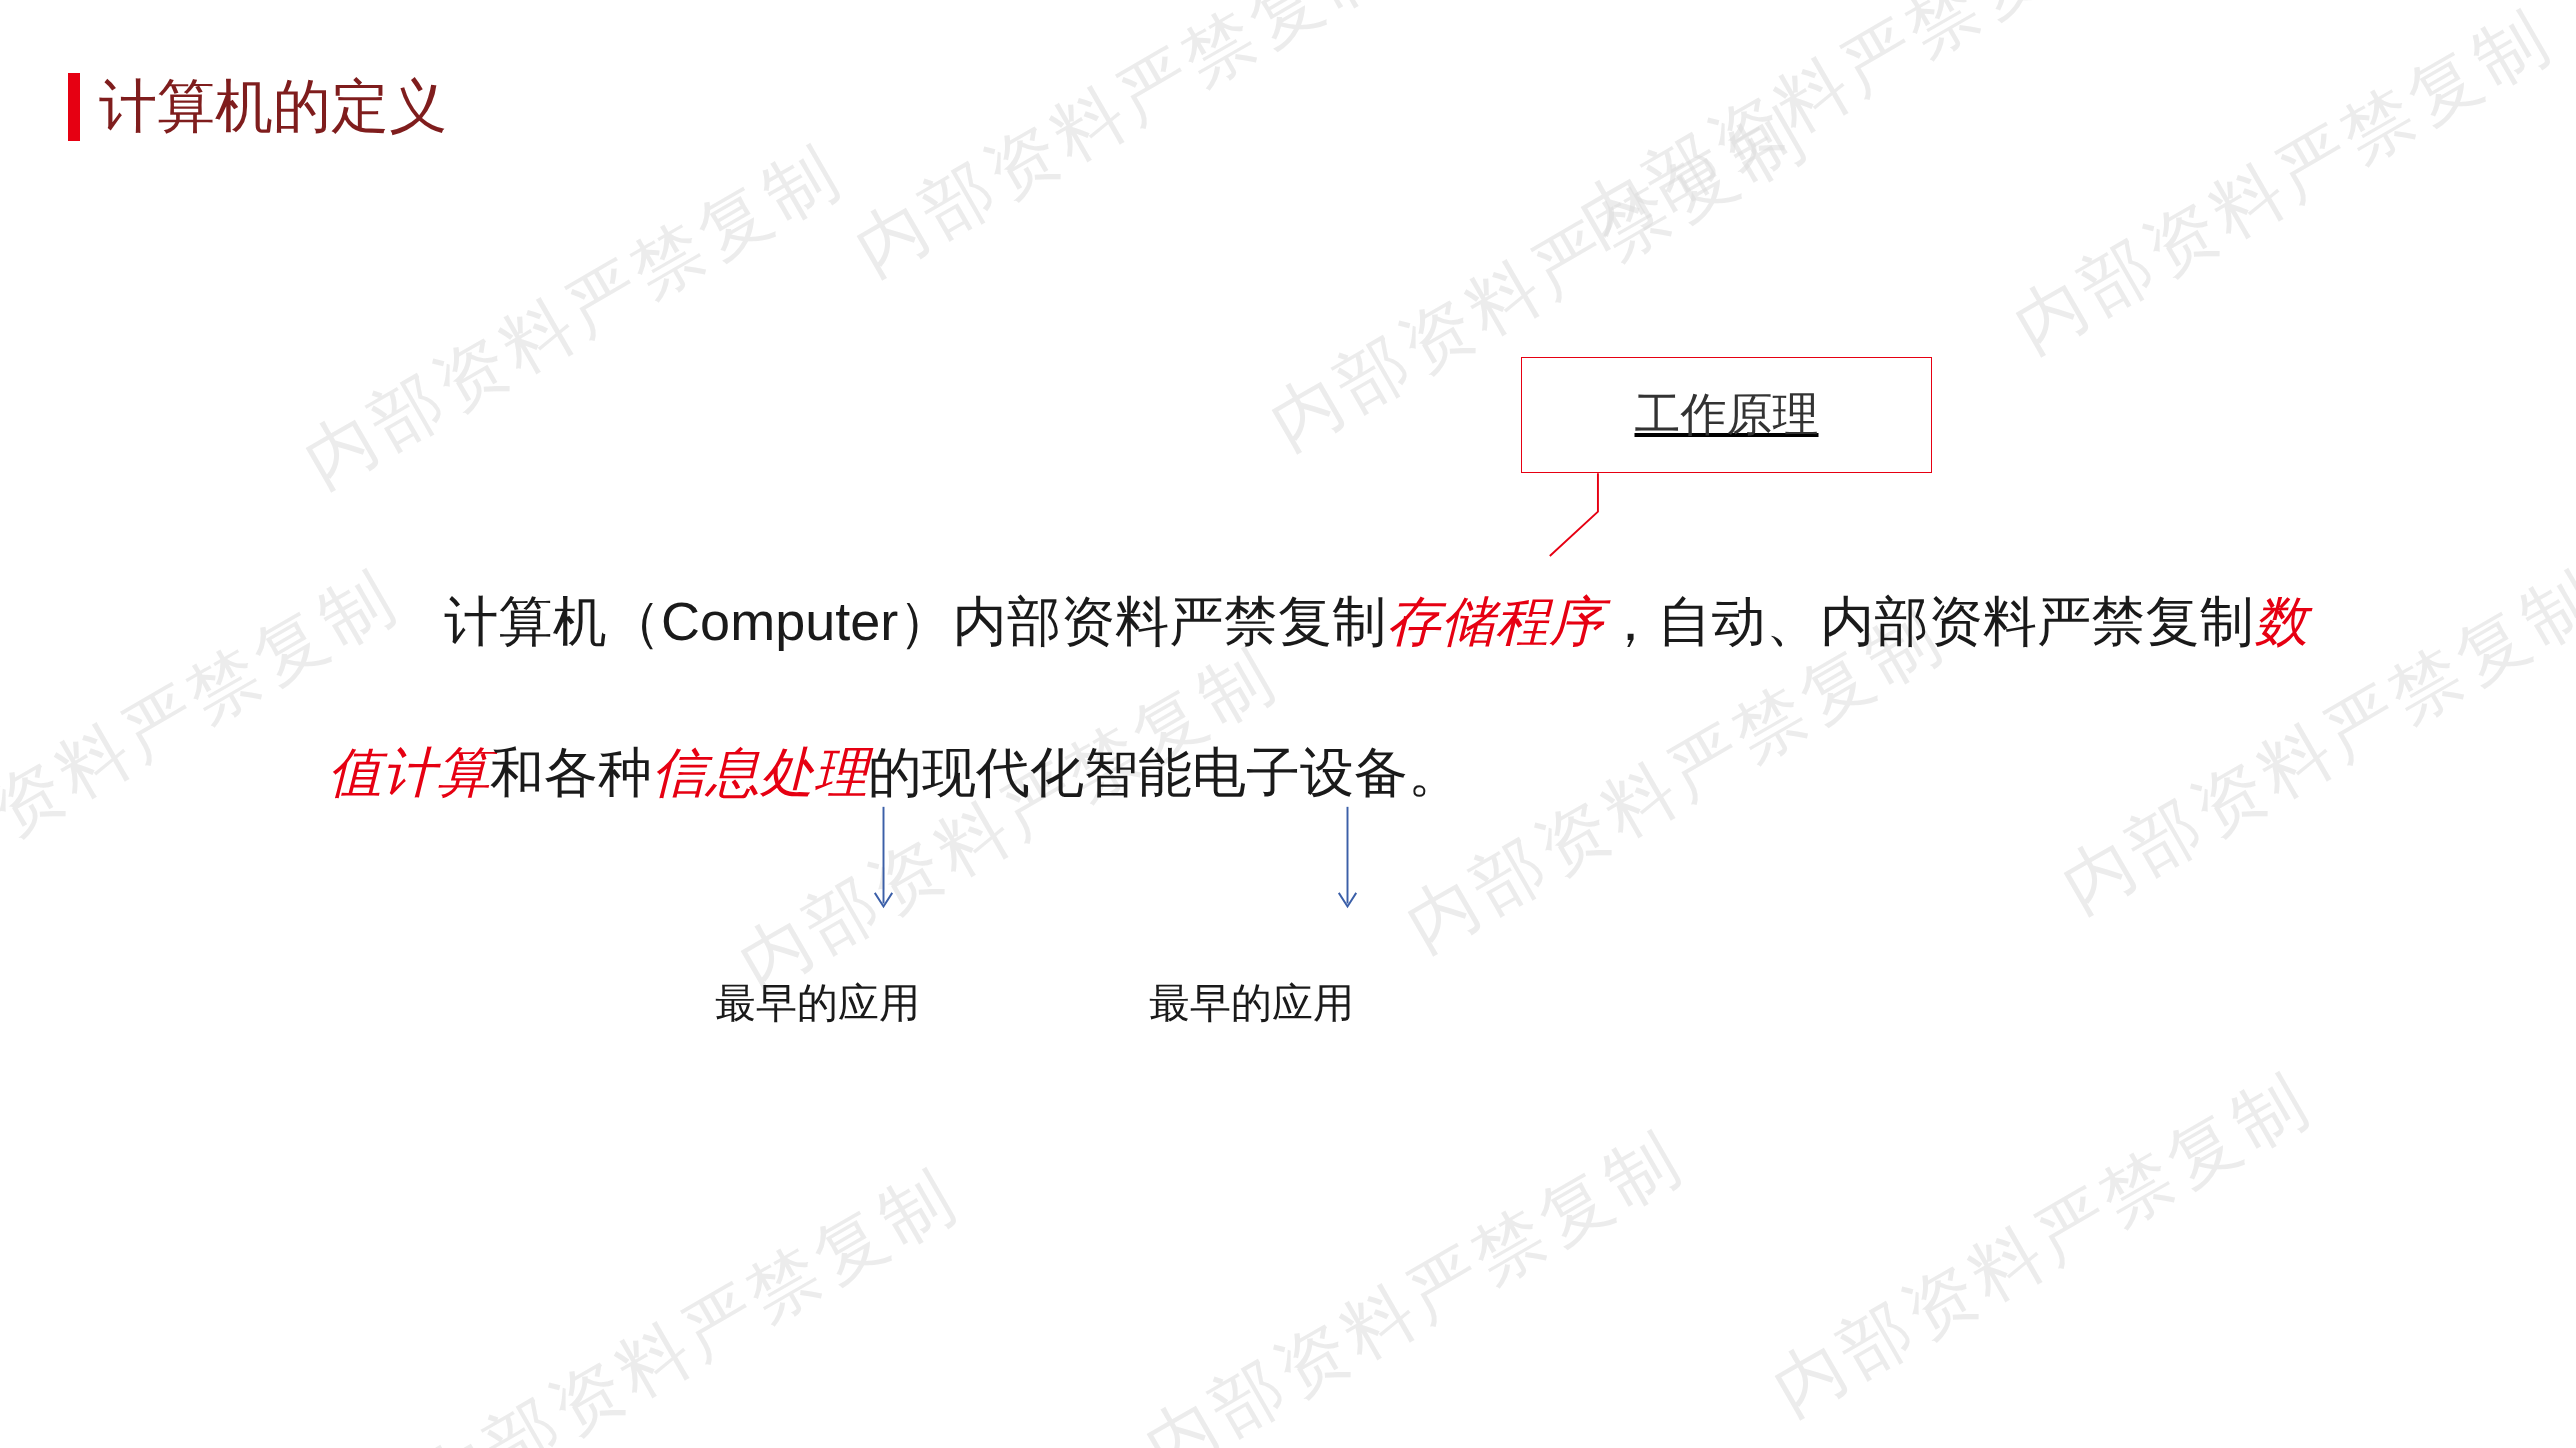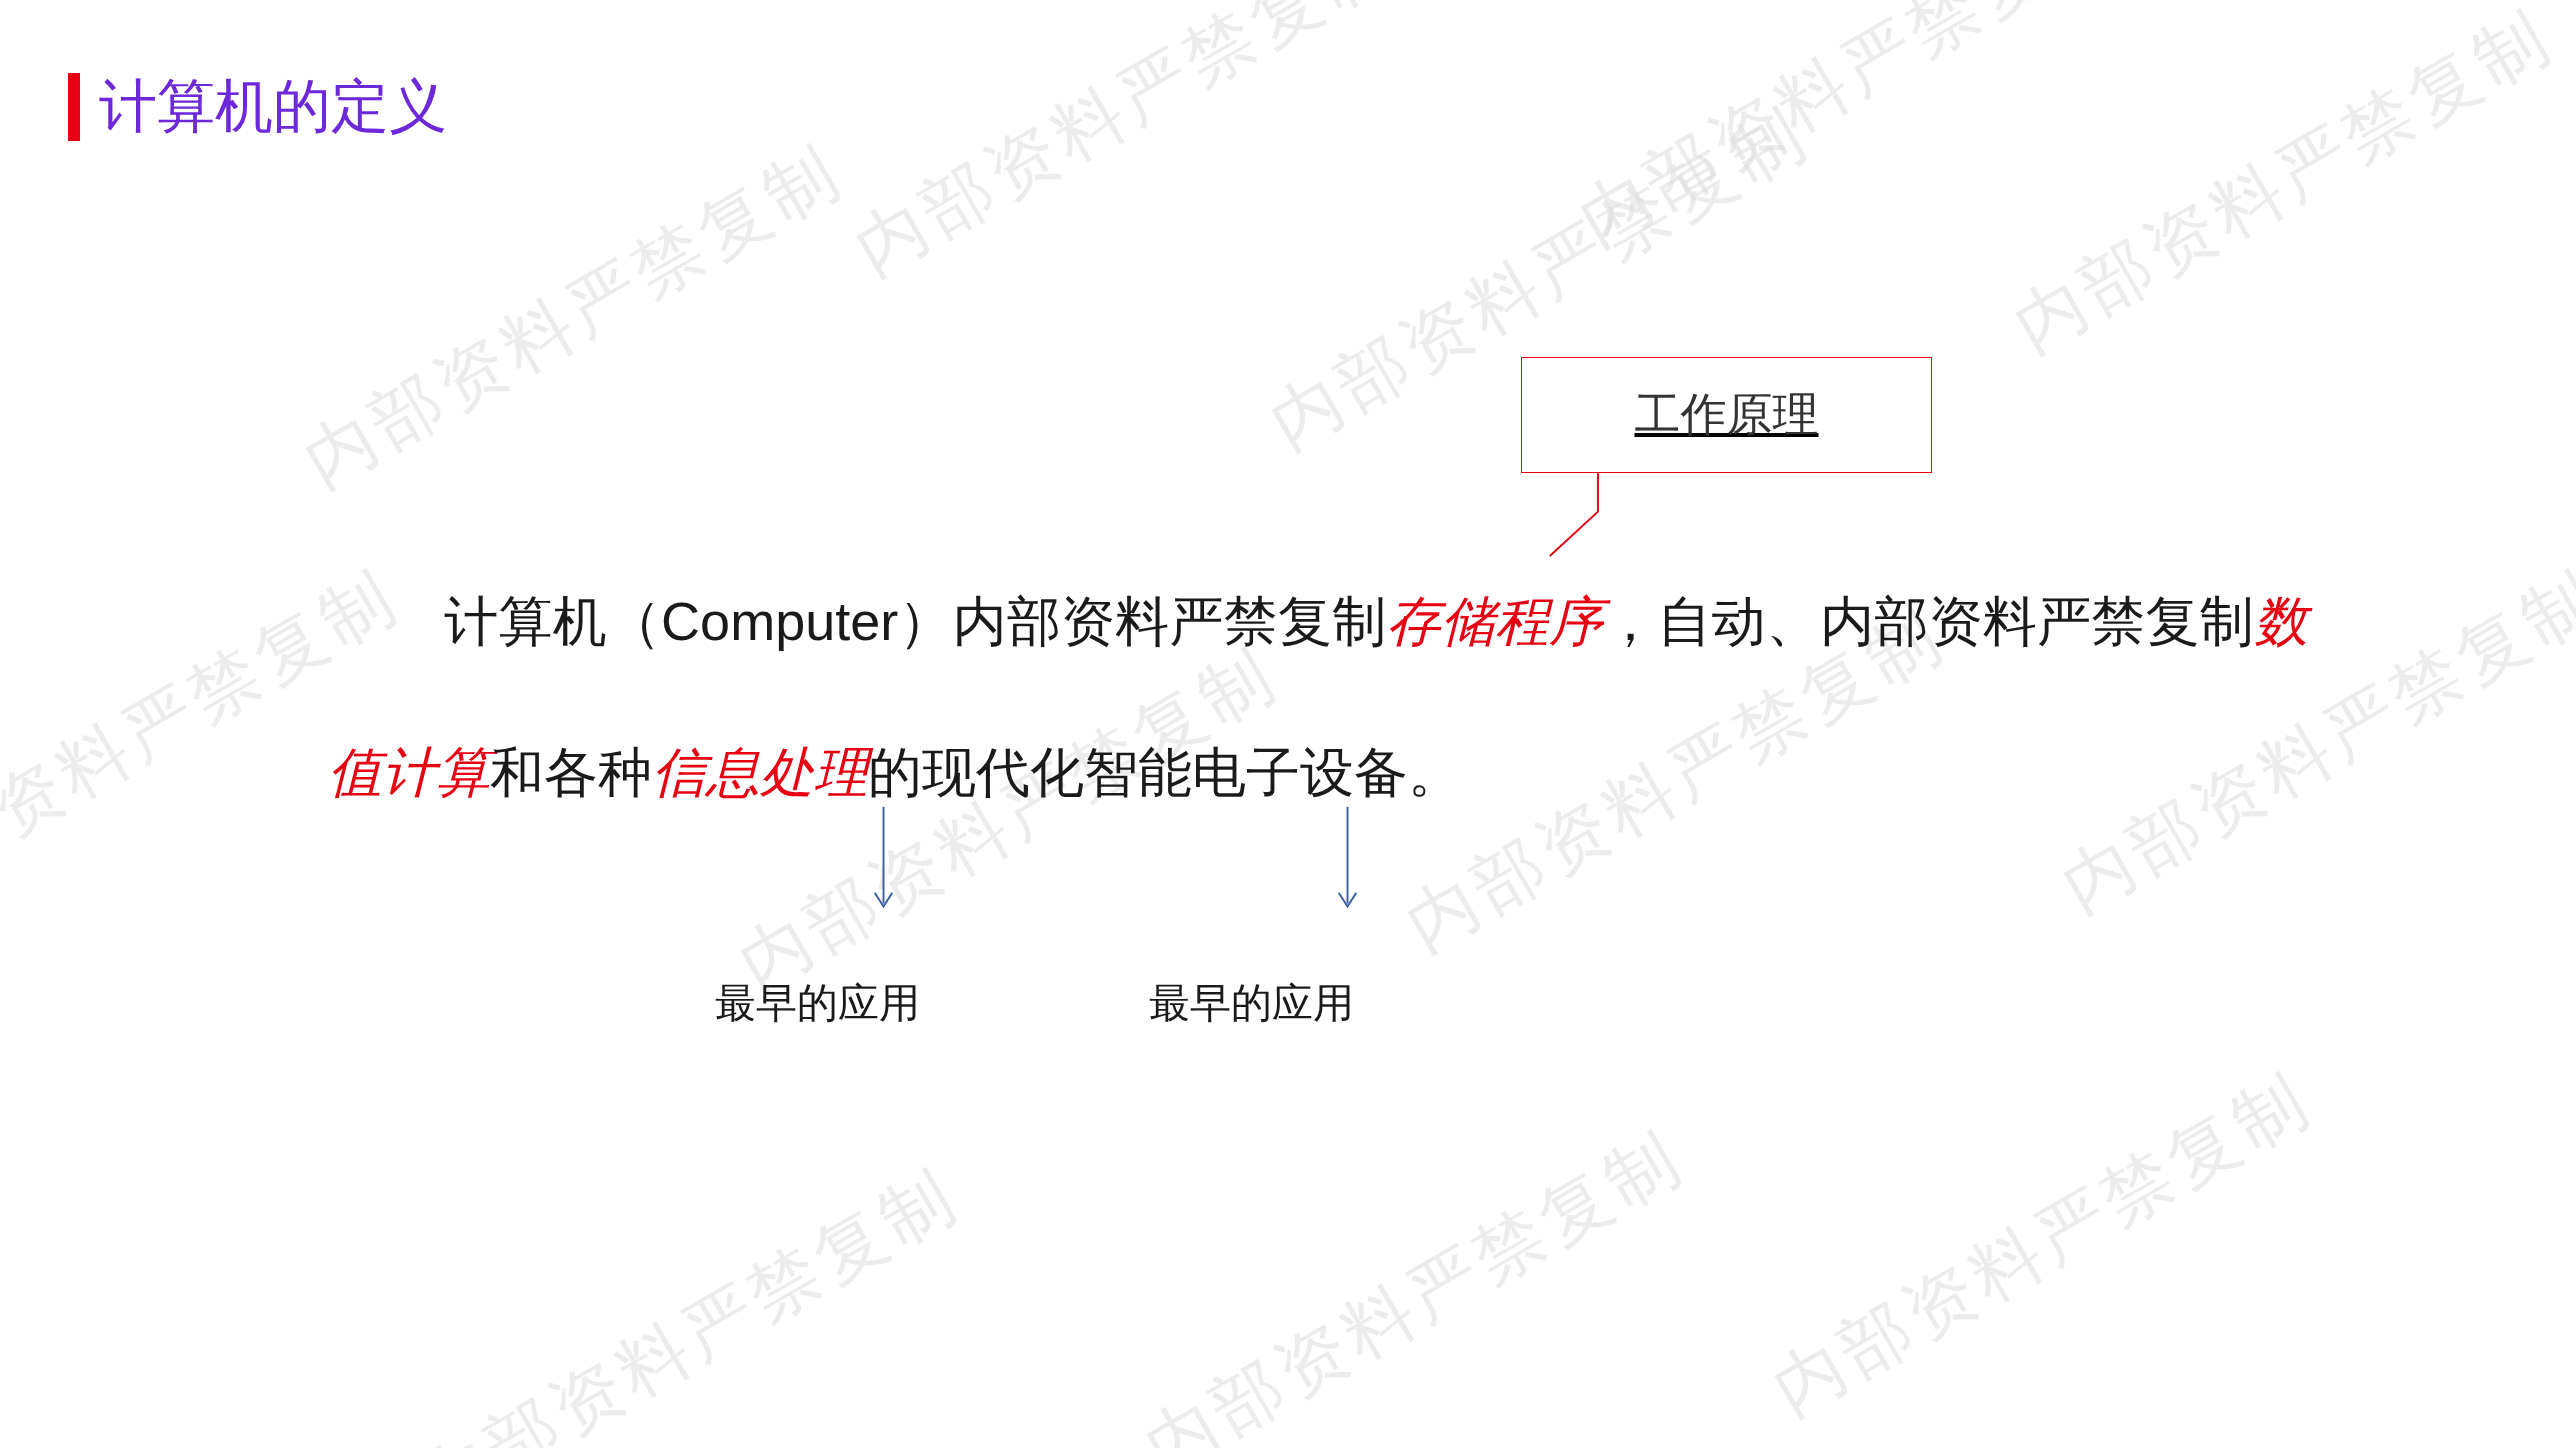--- a/index.html
+++ b/index.html
@@ -48,21 +48,21 @@
       align-items: center;
     }
     .header-bar {
       width: 11.6px;
       height: 68px;
       background: #e60012;
       margin-right: 19.3px;
     }
     .header-title {
       font-size: 58px;
-      color: #6d28d9;
+      color: #7f1d1d;
       font-weight: 400;
     }
 
     .callout-box {
       position: absolute;
       top: 357px;
       left: 1521px;
       width: 411px;
       height: 116px;
       border: 1.9px solid #e60012;

